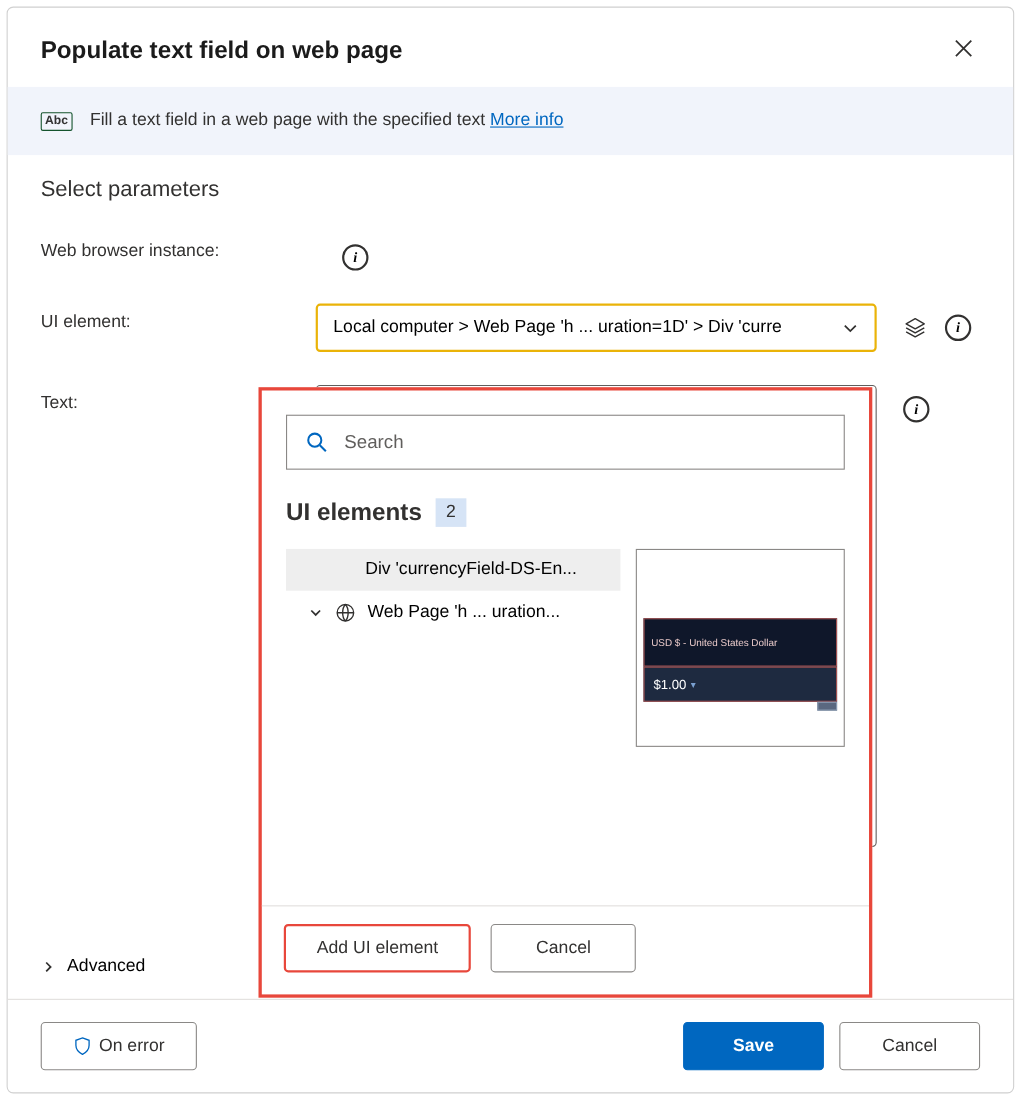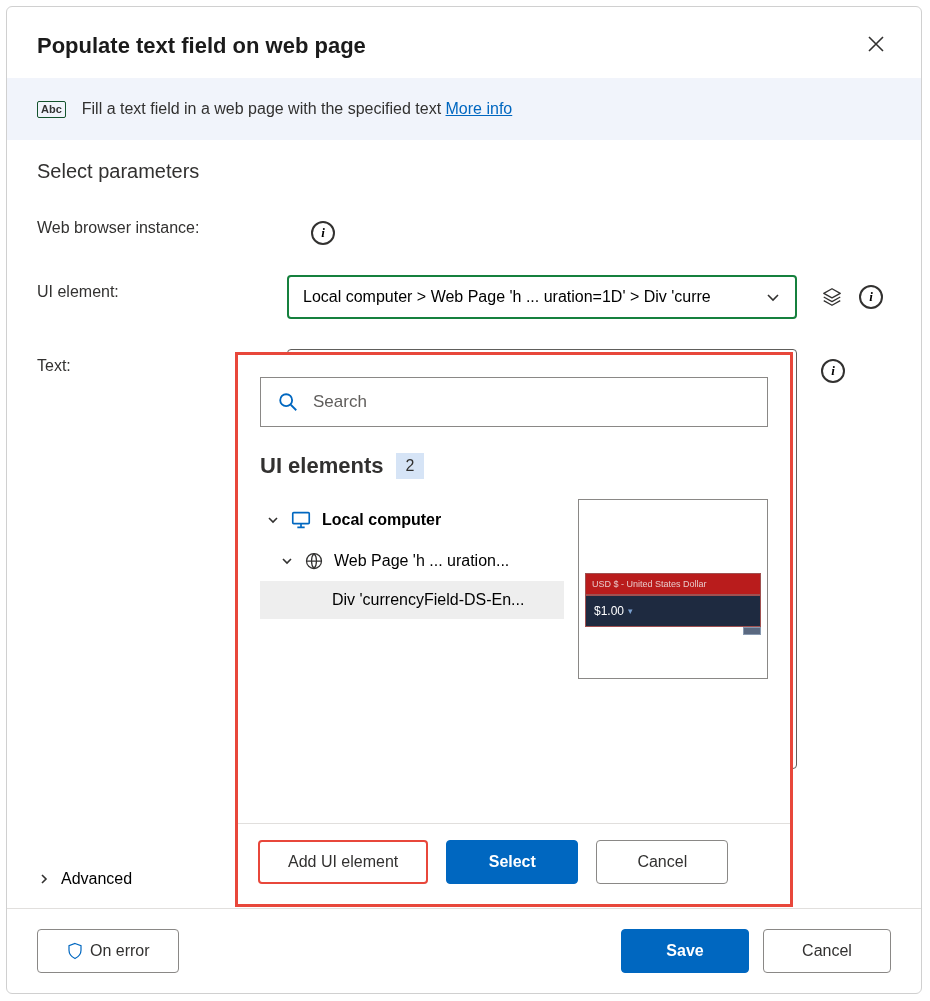--- a/index.html
+++ b/index.html
@@ -96,21 +96,21 @@
       padding: 8px 14px;
       display: flex;
       align-items: center;
       justify-content: space-between;
       font-size: 16px;
       cursor: pointer;
       background: #fff;
       height: 44px;
     }
     .dropdown.active {
-      border: 2px solid #15803d;
+      border: 2px solid #eab308;
     }
     .dropdown-text {
       white-space: nowrap;
       overflow: hidden;
       text-overflow: ellipsis;
       flex: 1;
     }
     .chevron-down {
       display: inline-flex;
       align-items: center;
@@ -242,24 +242,24 @@
       border: 1px solid #8a8886;
       padding: 6px;
       display: flex;
       align-items: center;
       justify-content: center;
     }
     .preview-inner {
       width: 100%;
     }
     .preview-bar-top {
-      background: #b91c1c;
+      background: #0f172a;
       color: #e8c9c9;
       font-size: 9px;
-      padding: 5px 6px;
+      padding: 16px 6px;
       border: 1px solid #a05050;
       margin-top: 32px;
     }
     .preview-bar-main {
       background: #1e2a40;
       border: 1px solid #a05050;
       color: #fff;
       padding: 8px 8px;
       font-size: 12px;
       display: flex;
@@ -439,68 +439,53 @@
         <input type="text" placeholder="Search" style="">
       </div>
 
       <div class="ui-elements-header">
         <span class="ui-elements-title">UI elements</span>
         <span class="count-badge">2</span>
       </div>
 
       <div class="tree-preview-row">
         <div class="tree">
-          <div class="tree-item">
-            <span class="tree-toggle">
-              <svg width="14" height="14" viewBox="0 0 14 14">
-                  <path d="M3 5 L7 9 L11 5" stroke="#323130" stroke-width="1.6" fill="none"></path>
-                </svg>
-            </span>
-            <span class="monitor-icon">
-              <svg width="22" height="22" viewBox="0 0 24 24">
-                  <rect x="3" y="4" width="18" height="12" rx="1" stroke="#0067c0" stroke-width="1.8" fill="none"></rect>
-                  <path d="M8 20 H16 M12 16 V20" stroke="#0067c0" stroke-width="1.8"></path>
-                </svg>
-            </span>
-            <span class="tree-label" style="font-weight:600">Local computer</span>
+          <div class="tree-item indent-2 selected">
+            <span class="tree-label">Div 'currencyField-DS-En...</span>
           </div>
           <div class="tree-item indent-1">
             <span class="tree-toggle">
               <svg width="14" height="14" viewBox="0 0 14 14">
                   <path d="M3 5 L7 9 L11 5" stroke="#323130" stroke-width="1.6" fill="none"></path>
                 </svg>
             </span>
             <span class="globe-icon">
               <svg width="20" height="20" viewBox="0 0 24 24">
                   <circle cx="12" cy="12" r="9" stroke="#323130" stroke-width="1.5" fill="none"></circle>
                   <path d="M3 12 H21 M12 3 C8 7 8 17 12 21 M12 3 C16 7 16 17 12 21" stroke="#323130" stroke-width="1.5" fill="none"></path>
                 </svg>
             </span>
             <span class="tree-label">Web Page 'h ... uration...</span>
           </div>
-          <div class="tree-item indent-2 selected">
-            <span class="tree-label">Div 'currencyField-DS-En...</span>
-          </div>
         </div>
 
         <div class="preview-box">
           <div class="preview-inner">
             <div class="preview-bar-top">USD $ - United States Dollar</div>
             <div class="preview-bar-main">
               <span>$1.00</span>
               <span class="preview-caret">▾</span>
             </div>
             <div class="preview-footer">
                 <div class="preview-footer-box"></div>
               </div>
           </div>
         </div>
       </div>
     </div>
 
     <div class="popup-footer">
       <button class="btn highlight">Add UI element</button>
-      <button class="btn primary">Select</button>
       <button class="btn">Cancel</button>
     </div>
   </div>
 
 </div>
 
 </body></html>

